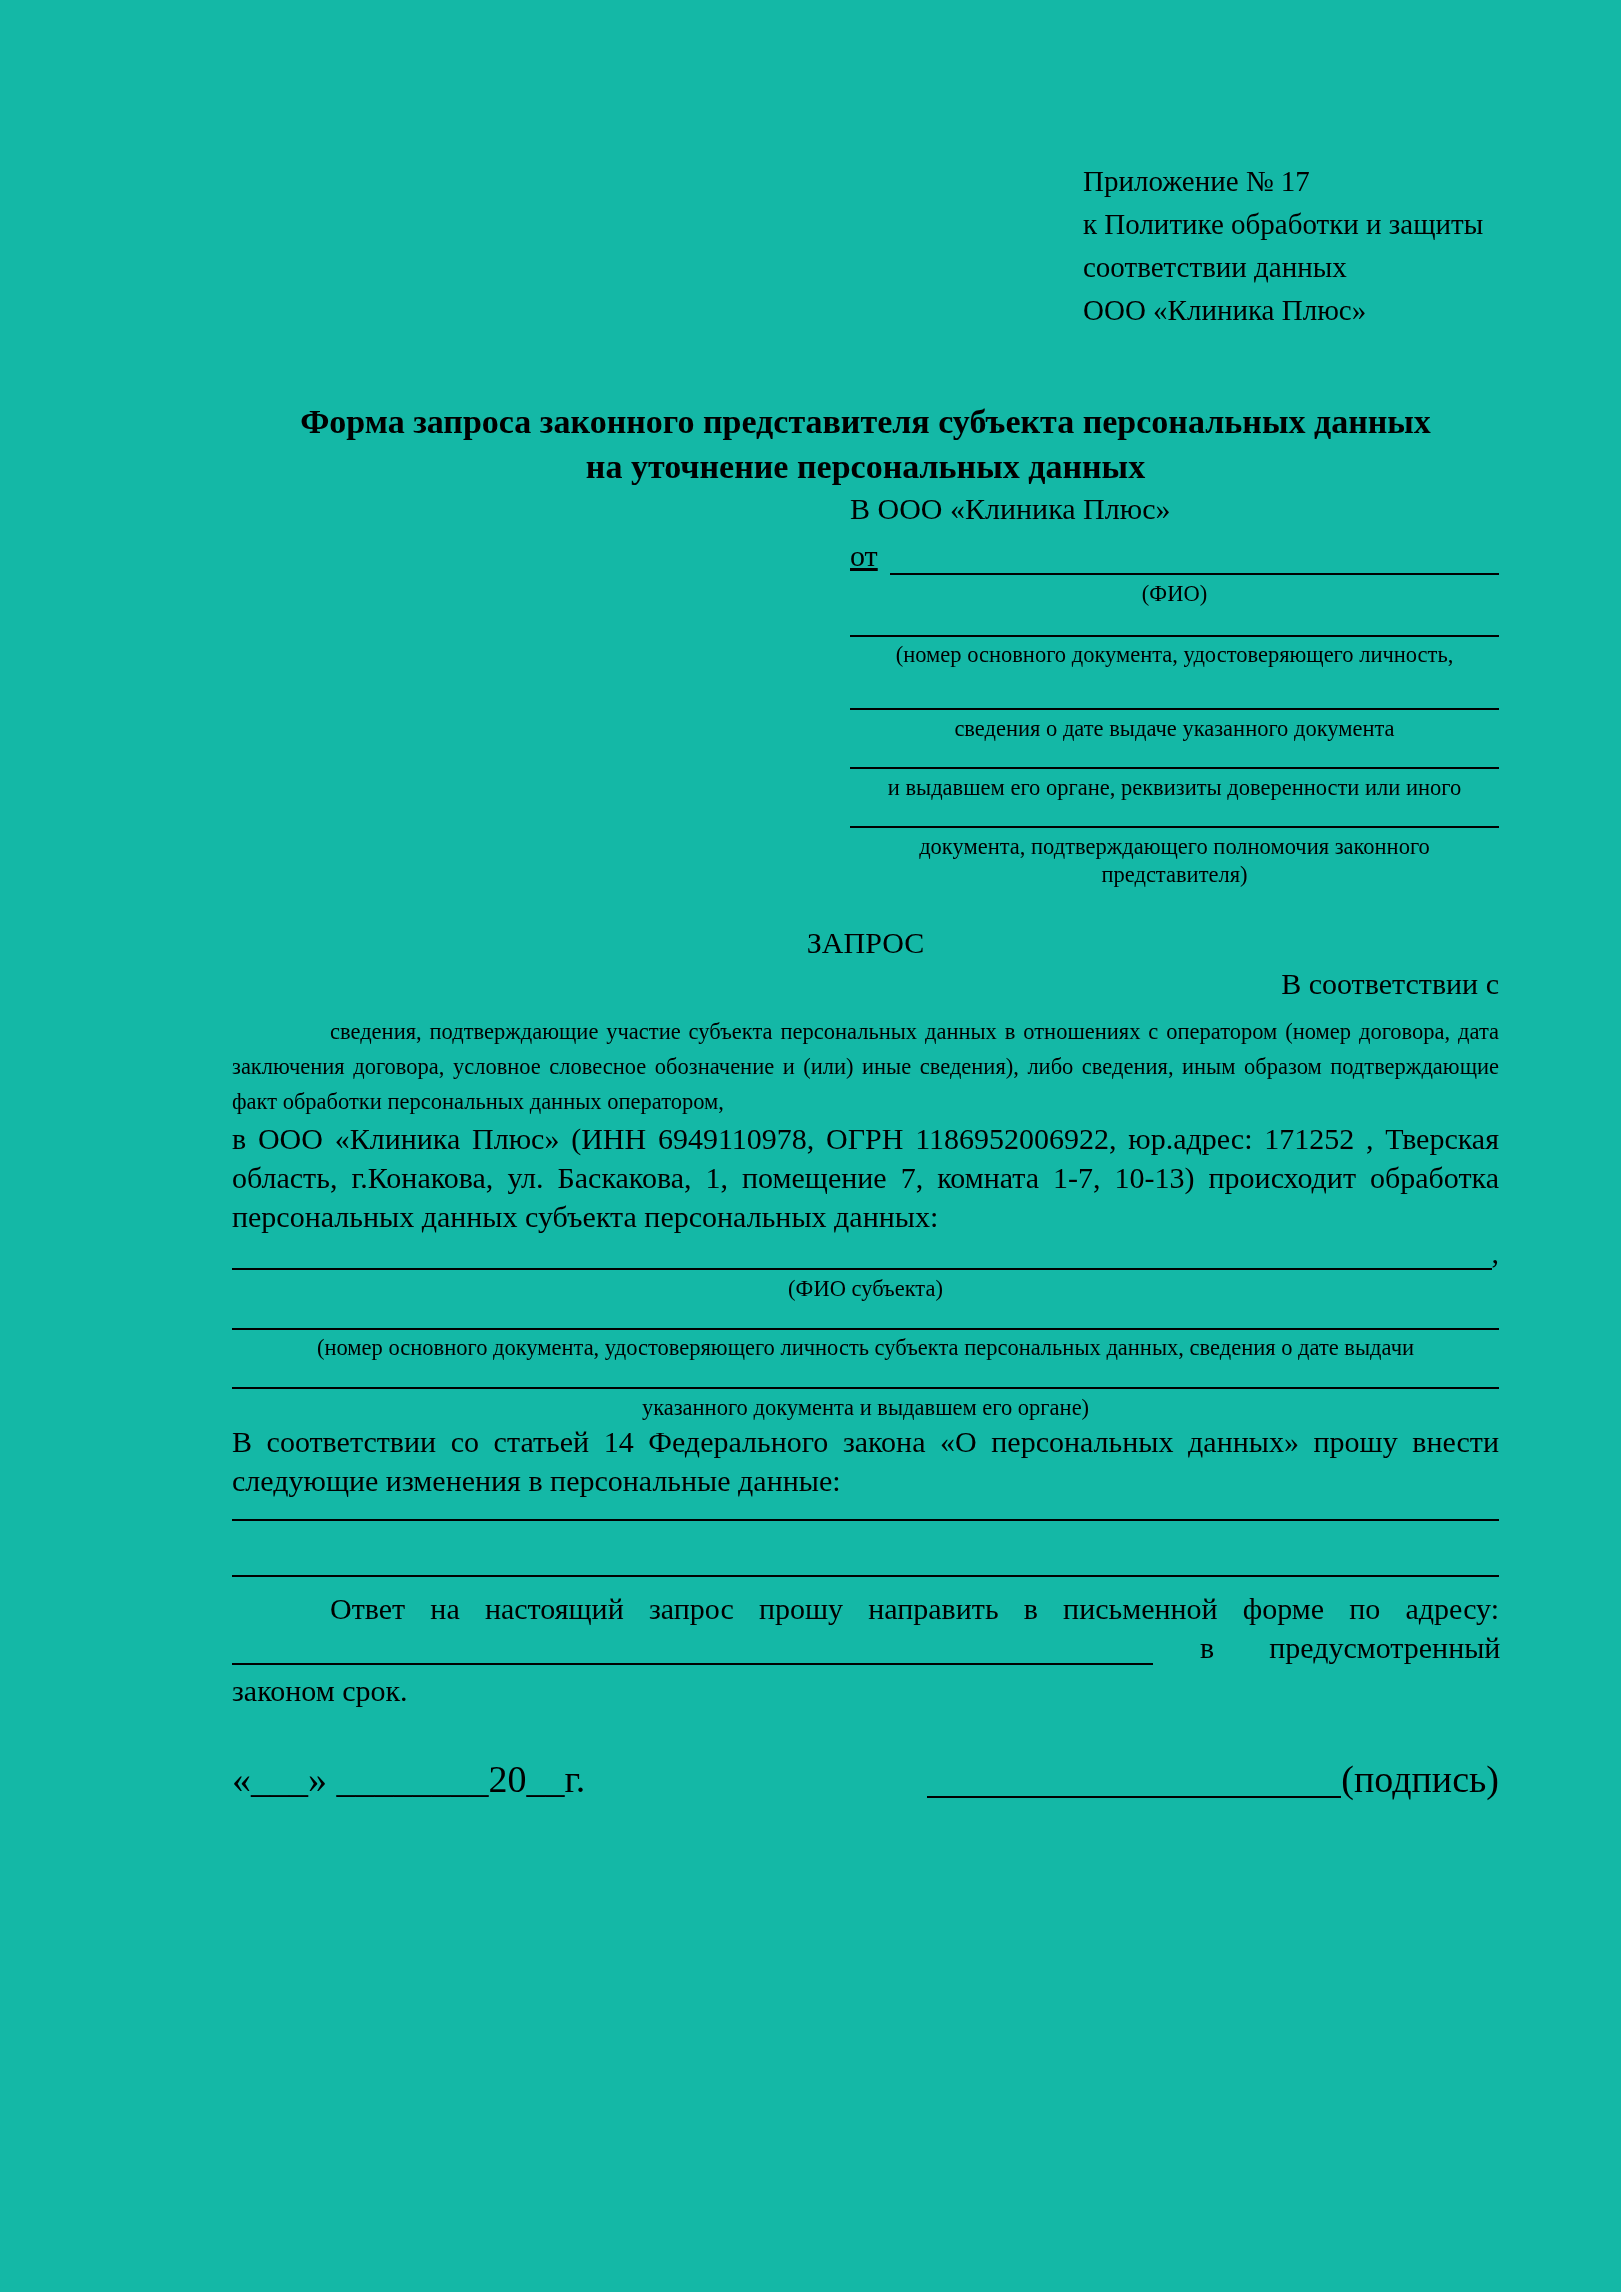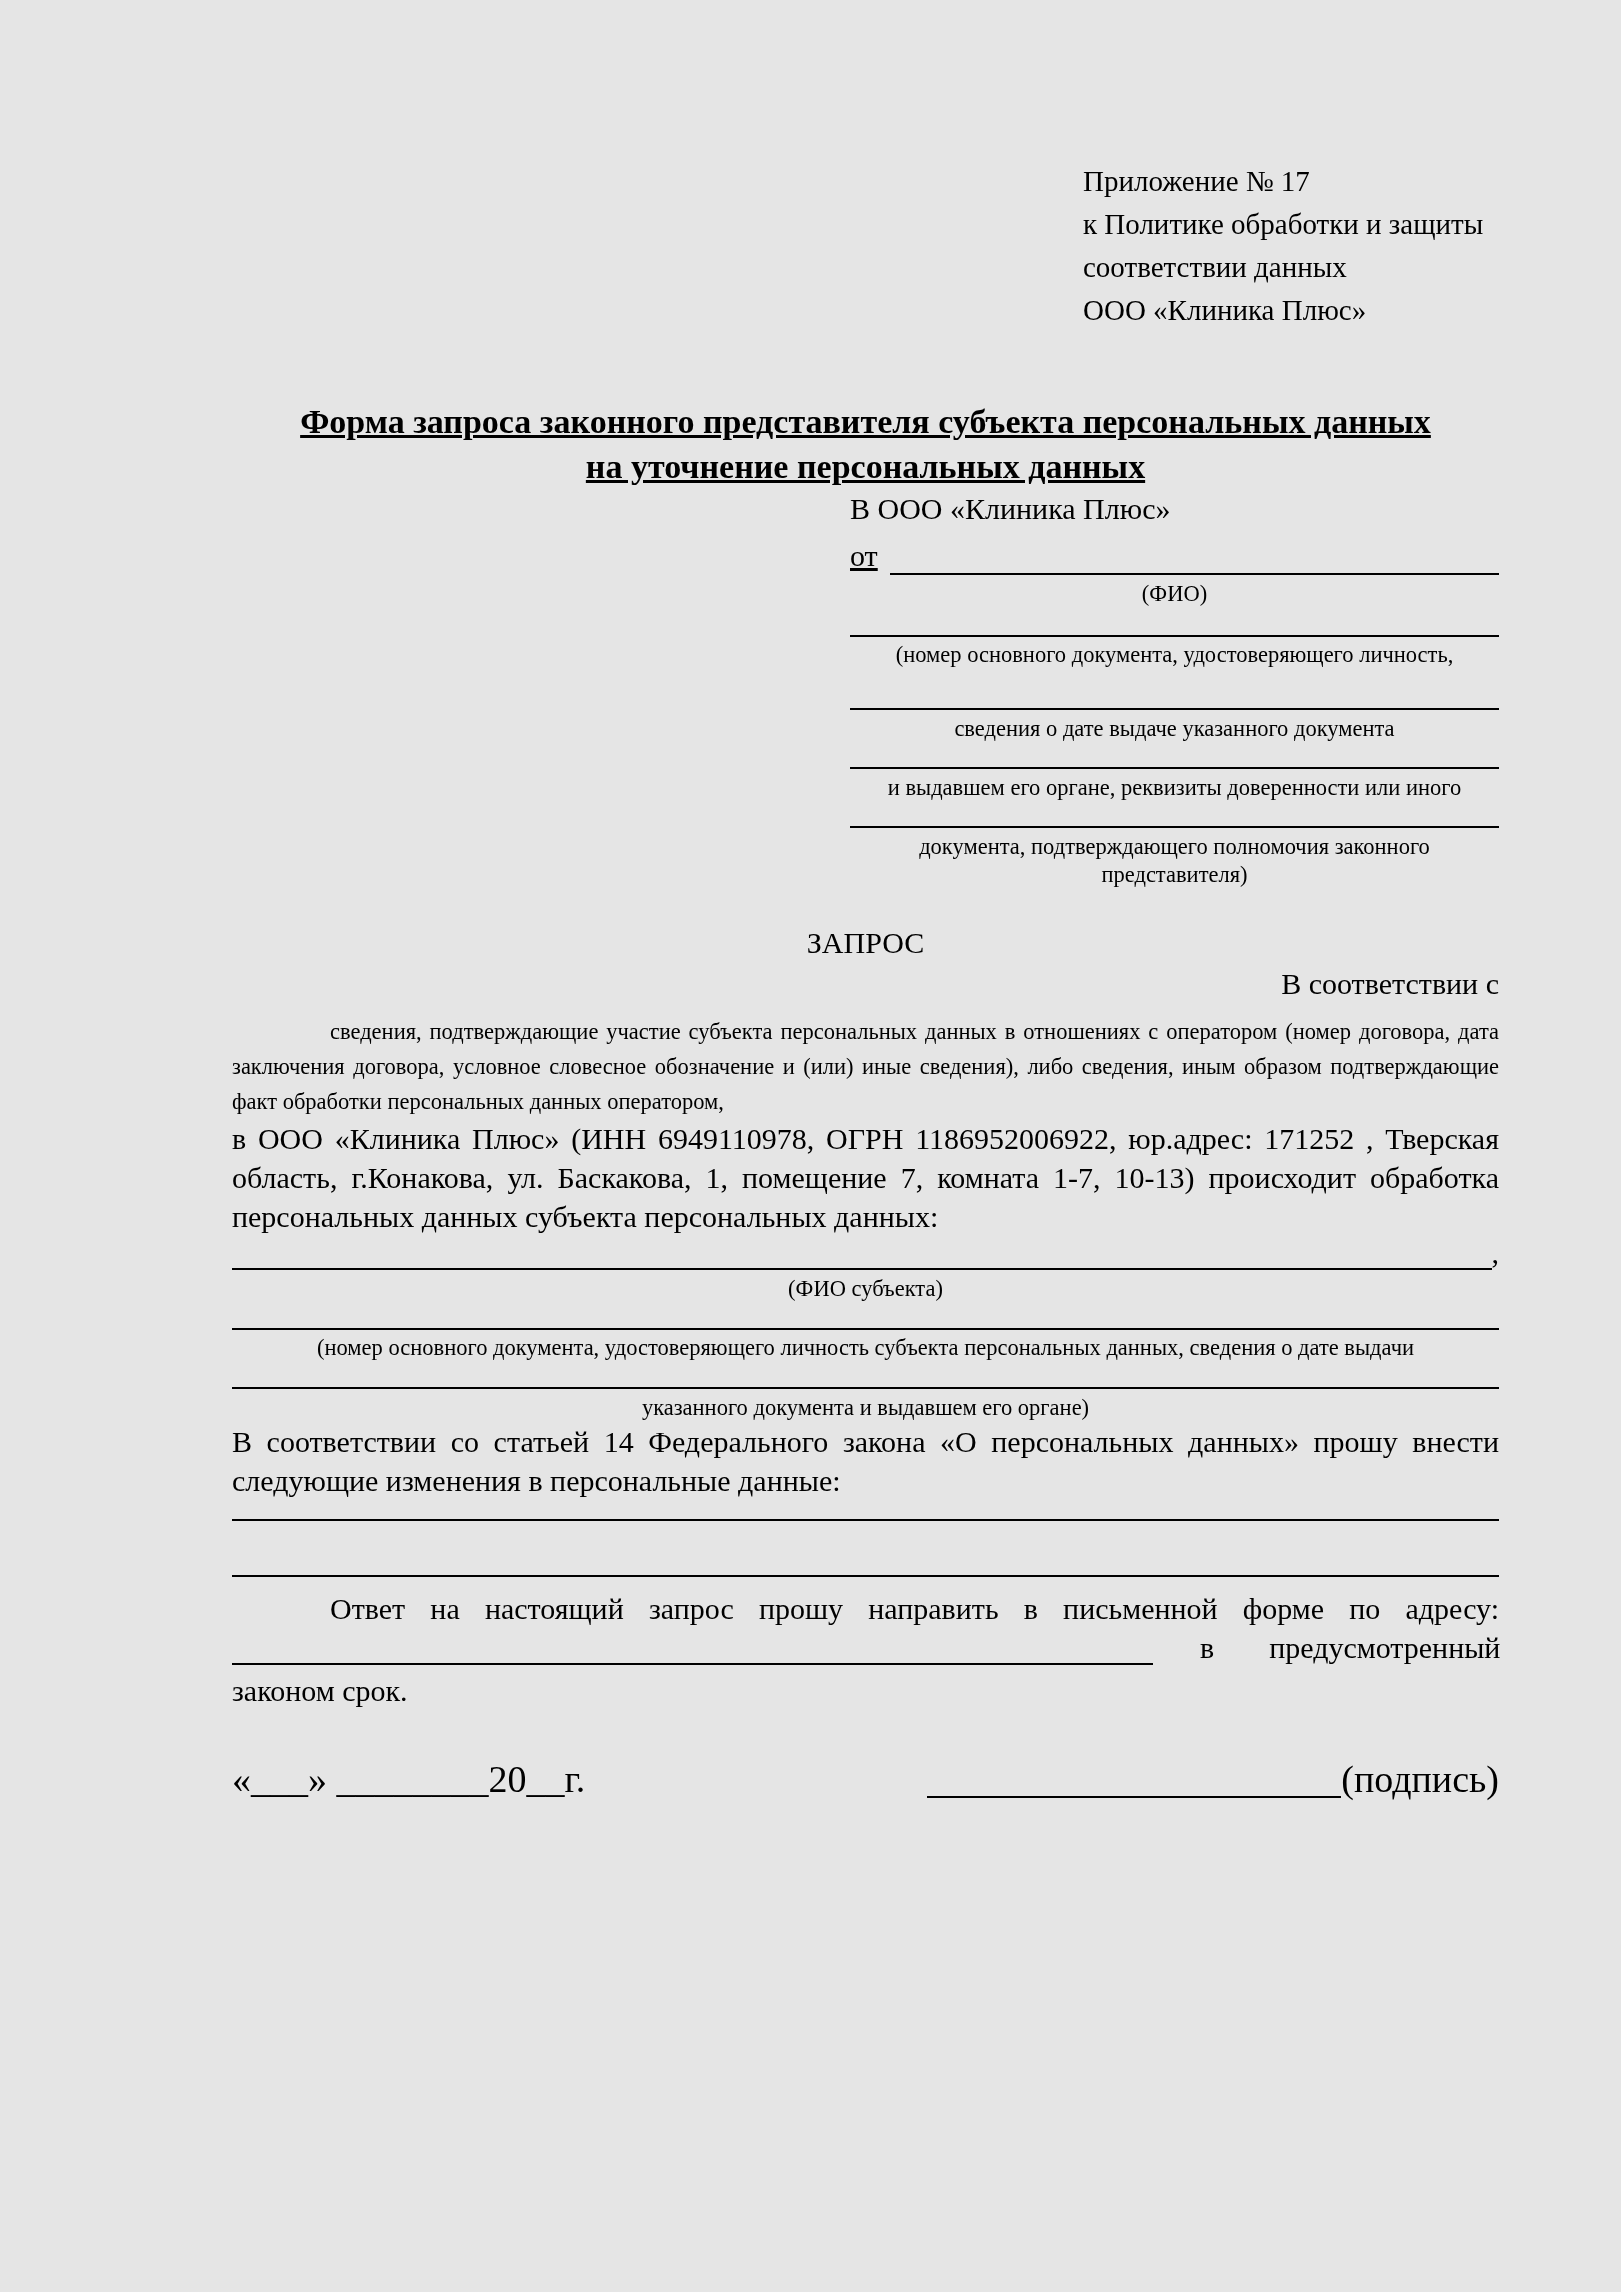--- a/index.html
+++ b/index.html
@@ -1,39 +1,39 @@
 <!DOCTYPE html>
 <html lang="ru"><head>
 <meta charset="utf-8">
 <style>
   html,body{margin:0;padding:0;background:#888;}
   .page{
     position:relative;
     width:1621px;height:2293px;
-    background:#e5e5e5;
+    background:#14b8a6;
     margin:0 auto;
     font-family:"Liberation Serif","DejaVu Serif",serif;
     color:#000;
     box-sizing:border-box;
     padding:160px 122px 0 232px; 
     overflow:hidden;
   }
   .content{width:1267px;}
   
   .appendix{
     margin-left:851px;
     font-size:29px;line-height:43px;
     text-align:left;
   }
   
   .doc-title{
     margin-top:67px;
     text-align:center;
     font-weight:bold;
-    font-size:34px;line-height:45px;text-decoration:underline;
+    font-size:34px;line-height:45px;
   }
   
   .addressee{
     margin-left:618px;   
     width:649px;
     font-size:30px;line-height:39px;
   }
   .addressee .to-line{margin-bottom:3.9px;}
   .from-row{display:flex;align-items:flex-end;height:43px;text-decoration:underline;}
   .from-row .lbl{flex:none;}

